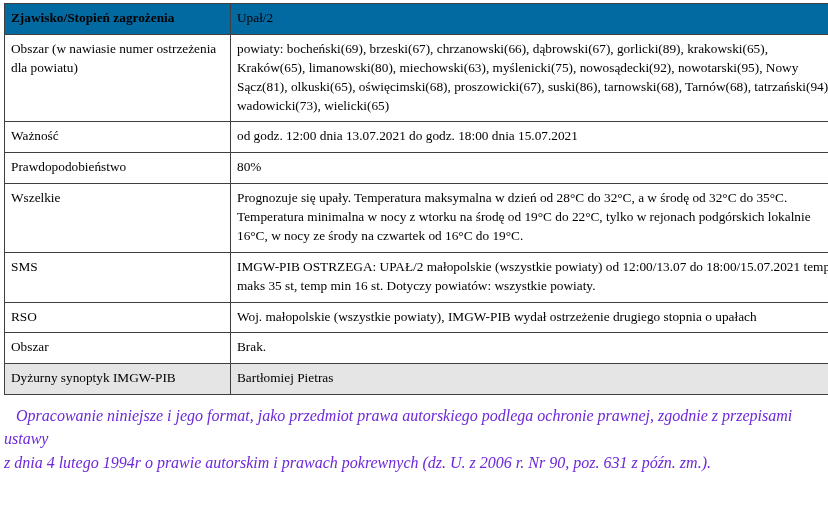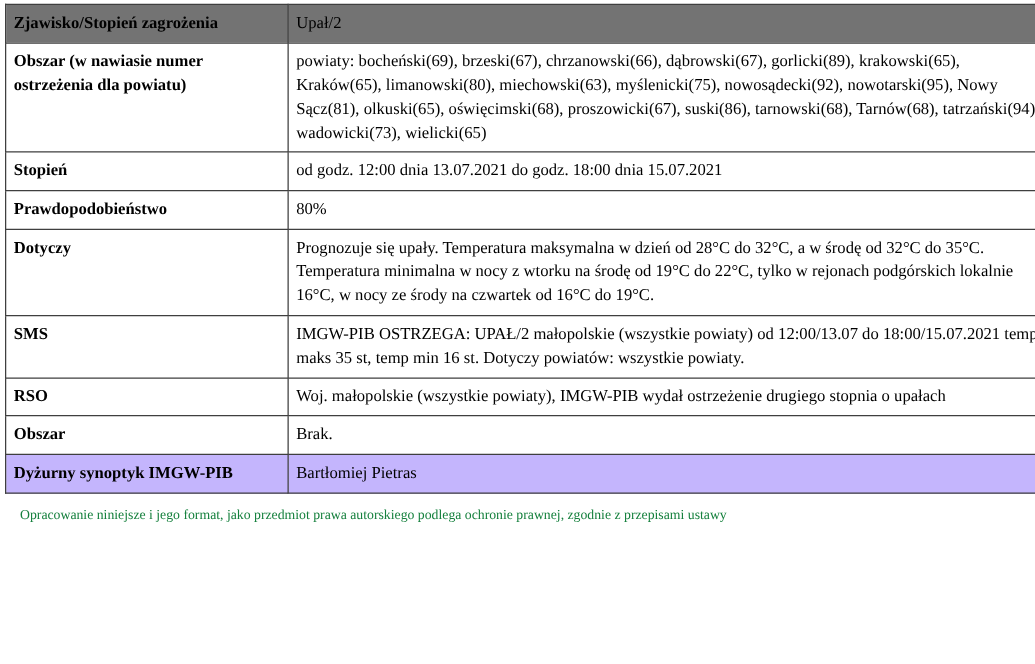--- a/index.html
+++ b/index.html
@@ -28,41 +28,42 @@
   }
   table.warn td {
     border: 1px solid #3f3f3f;
     vertical-align: top;
     padding: 5px 6px 6px 6px;
     font-size: 13.3px;
     line-height: 1.42;
   }
   td.label {
     width: 213px;
-    font-weight: bold;
+    font-weight: normal;
   }
   td.value {
     width: 601px;
   }
   tr.header td {
-    background: #737373;
+    background: #0369a1;
     font-weight: bold;
   }
   tr.header td.value {
     font-weight: normal;
   }
   tr.shade td {
-    background: #c4b5fd;
+    background: #e5e5e5;
   }
   .footer {
     margin: 9px 0 0 4px;
     width: 820px;
-    font-size: 11px;
+    font-size: 16px;
     line-height: 1.46;
-    color: #15803d;
+    color: #6d28d9;
+    font-style: italic;
   }
   .footer p {
     margin: 0;
     padding: 0;
   }
   .footer p.indent {
     text-indent: 12px;
   }
 </style>
 </head>
@@ -74,29 +75,29 @@
     <tbody>
       <tr class="header">
         <td class="label">Zjawisko/Stopień zagrożenia</td>
         <td class="value">Upał/2</td>
       </tr>
       <tr>
         <td class="label">Obszar (w nawiasie numer ostrzeżenia dla powiatu)</td>
         <td class="value">powiaty: bocheński(69), brzeski(67), chrzanowski(66), dąbrowski(67), gorlicki(89), krakowski(65), Kraków(65), limanowski(80), miechowski(63), myślenicki(75), nowosądecki(92), nowotarski(95), Nowy Sącz(81), olkuski(65), oświęcimski(68), proszowicki(67), suski(86), tarnowski(68), Tarnów(68), tatrzański(94), wadowicki(73), wielicki(65)</td>
       </tr>
       <tr>
-        <td class="label">Stopień</td>
+        <td class="label">Ważność</td>
         <td class="value">od godz. 12:00 dnia 13.07.2021 do godz. 18:00 dnia 15.07.2021</td>
       </tr>
       <tr>
         <td class="label">Prawdopodobieństwo</td>
         <td class="value">80%</td>
       </tr>
       <tr>
-        <td class="label">Dotyczy</td>
+        <td class="label">Wszelkie</td>
         <td class="value">Prognozuje się upały. Temperatura maksymalna w dzień od 28°C do 32°C, a w środę od 32°C do 35°C. Temperatura minimalna w nocy z wtorku na środę od 19°C do 22°C, tylko w rejonach podgórskich lokalnie 16°C, w nocy ze środy na czwartek od 16°C do 19°C.</td>
       </tr>
       <tr>
         <td class="label">SMS</td>
         <td class="value">IMGW-PIB OSTRZEGA: UPAŁ/2 małopolskie (wszystkie powiaty) od 12:00/13.07 do 18:00/15.07.2021 temp. maks 35 st, temp min 16 st. Dotyczy powiatów: wszystkie powiaty.</td>
       </tr>
       <tr>
         <td class="label">RSO</td>
         <td class="value">Woj. małopolskie (wszystkie powiaty), IMGW-PIB wydał ostrzeżenie drugiego stopnia o upałach</td>
       </tr>
@@ -106,15 +107,16 @@
       </tr>
       <tr class="shade">
         <td class="label">Dyżurny synoptyk IMGW-PIB</td>
         <td class="value">Bartłomiej Pietras</td>
       </tr>
     </tbody>
   </table>
 
   <div class="footer">
     <p class="indent">Opracowanie niniejsze i jego format, jako przedmiot prawa autorskiego podlega ochronie prawnej, zgodnie z przepisami ustawy</p>
+    <p>z dnia 4 lutego 1994r o prawie autorskim i prawach pokrewnych (dz. U. z 2006 r. Nr 90, poz. 631 z późn. zm.).</p>
   </div>
 
 </div>
 
 </body></html>

